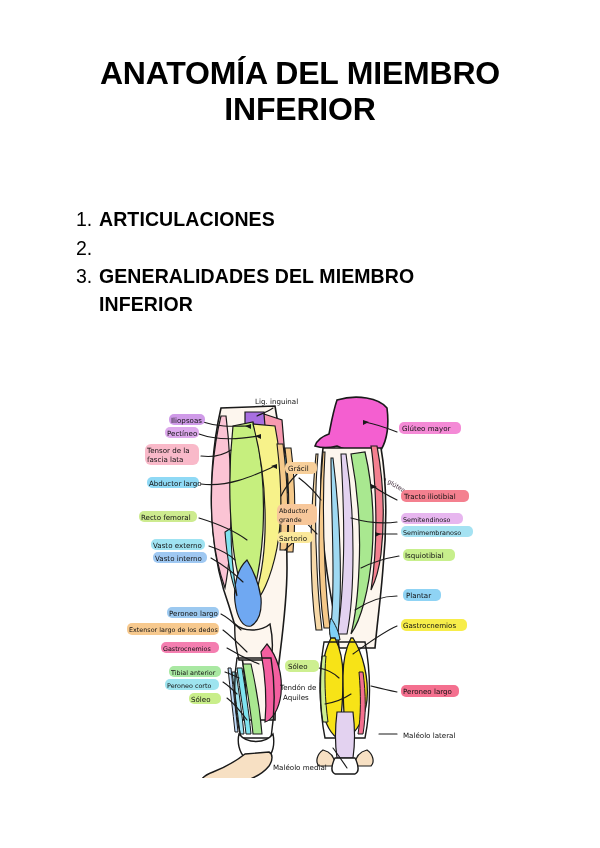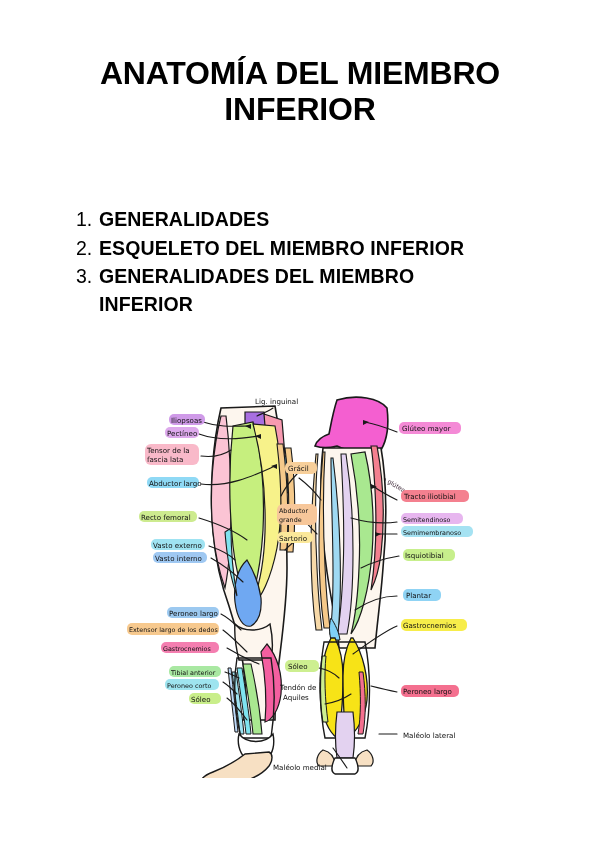--- a/index.html
+++ b/index.html
@@ -91,25 +91,24 @@
 <div class="page">
 
   <div class="doc-title">
     <span>ANATOMÍA DEL MIEMBRO</span><br>
     <span>INFERIOR</span>
   </div>
 
   <div class="outline">
     <div class="outline-item">
       <span class="outline-num">1.</span>
-      <span class="outline-text">GENERALIDADES</span>
+      <span class="outline-text">ARTICULACIONES</span>
     </div>
     <div class="outline-item">
       <span class="outline-num">2.</span>
-      <span class="outline-text">ESQUELETO DEL MIEMBRO INFERIOR</span>
     </div>
     <div class="outline-item">
       <span class="outline-num">3.</span>
       <span class="outline-text">
         <span>GENERALIDADES DEL MIEMBRO</span><br>
         <span>INFERIOR</span>
       </span>
     </div>
   </div>
 

